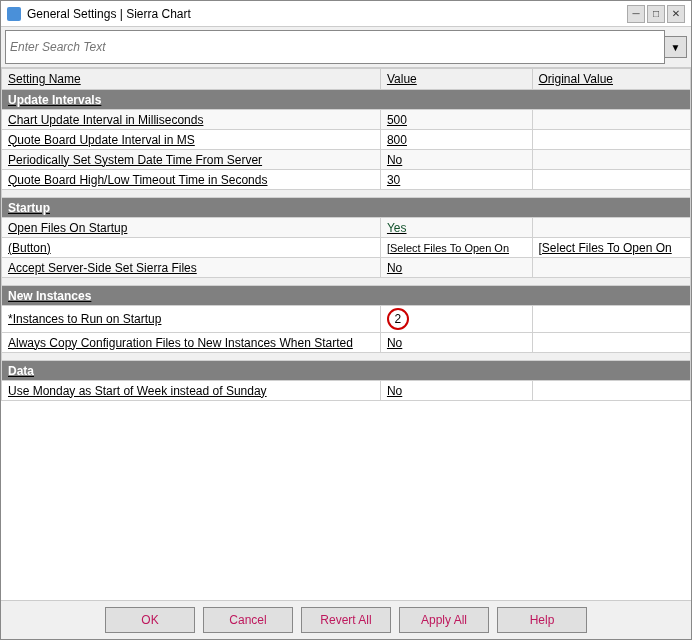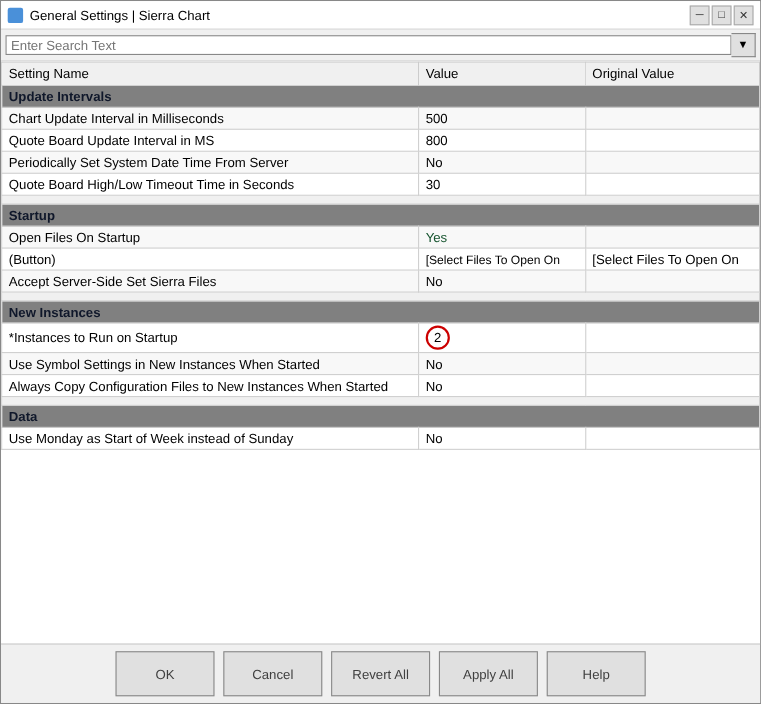--- a/index.html
+++ b/index.html
@@ -79,44 +79,46 @@
 
     .search-bar {
       display: flex;
       align-items: center;
       padding: 3px 4px;
       background: #f0f0f0;
       border-bottom: 1px solid #ccc;
     }
     .search-input {
       flex: 1;
-      height: 18px;
+      height: 34px;
       border: 1px solid #888;
       padding: 2px 4px;
       font-size: 12px;
       background: #fff;
       color: #666;
+      font-style: italic;
     }
     .search-dropdown-btn {
       width: 22px;
       height: 22px;
       background: #e0e0e0;
       border: 1px solid #888;
       border-left: none;
       cursor: pointer;
       display: flex;
       align-items: center;
       justify-content: center;
       font-size: 10px;
     }
 
     .table-container {
       flex: 1;
       overflow-y: auto;
       background: #fff;
+      text-decoration: underline;
     }
     table {
       width: 100%;
       border-collapse: collapse;
     }
     .col-name { width: 55%; }
     .col-value { width: 22%; }
     .col-original { width: 23%; }
 
     thead tr th {
@@ -134,21 +136,21 @@
     tbody tr td {
       border: 1px solid #d0d0d0;
       padding: 2px 6px;
       font-size: 12px;
       height: 20px;
       vertical-align: middle;
     }
 
     .section-header td {
       background: #808080;
-      color: #0f172a;
+      color: #ffffff;
       font-weight: bold;
       padding: 2px 6px;
     }
 
     .row-normal td { background: #fff; color: #000; }
     .row-alt td { background: #f8f8f8; color: #000; }
     .row-empty td { background: #f0f0f0; height: 8px; }
 
     .val-green { color: #14532d; }
     .val-gray { color: #000000; }
@@ -173,27 +175,27 @@
     .footer {
       display: flex;
       padding: 6px 10px;
       gap: 8px;
       justify-content: center;
       background: #f0f0f0;
       border-top: 1px solid #ccc;
     }
     .footer-btn {
       min-width: 90px;
-      height: 41px;
+      height: 26px;
       background: #e0e0e0;
       border: 1px solid #888;
       padding: 2px 12px;
       font-size: 12px;
       cursor: pointer;
-      color: #404040;
+      color: #be185d;
     }
   </style>
 </head>
 <body>
 
 <div class="window">
 
   <div class="title-bar">
     <div class="title-bar-left">
       <div class="title-bar-icon"></div>
@@ -270,25 +272,20 @@
             <td colspan="3"></td>
           </tr>
           <tr class="section-header">
             <td colspan="3">New Instances</td>
           </tr>
           <tr class="row-normal">
         <td>*Instances to Run on Startup</td>
         <td><span class="highlight-circle">2</span></td>
         <td></td>
       </tr>
-          <tr class="row-alt">
-        <td>Use Symbol Settings in New Instances When Started</td>
-        <td><span class="val-gray">No</span></td>
-        <td></td>
-      </tr>
           <tr class="row-normal">
         <td>Always Copy Configuration Files to New Instances When Started</td>
         <td><span class="val-gray">No</span></td>
         <td></td>
       </tr>
           <tr class="row-empty">
             <td colspan="3"></td>
           </tr>
           <tr class="section-header">
             <td colspan="3">Data</td>

